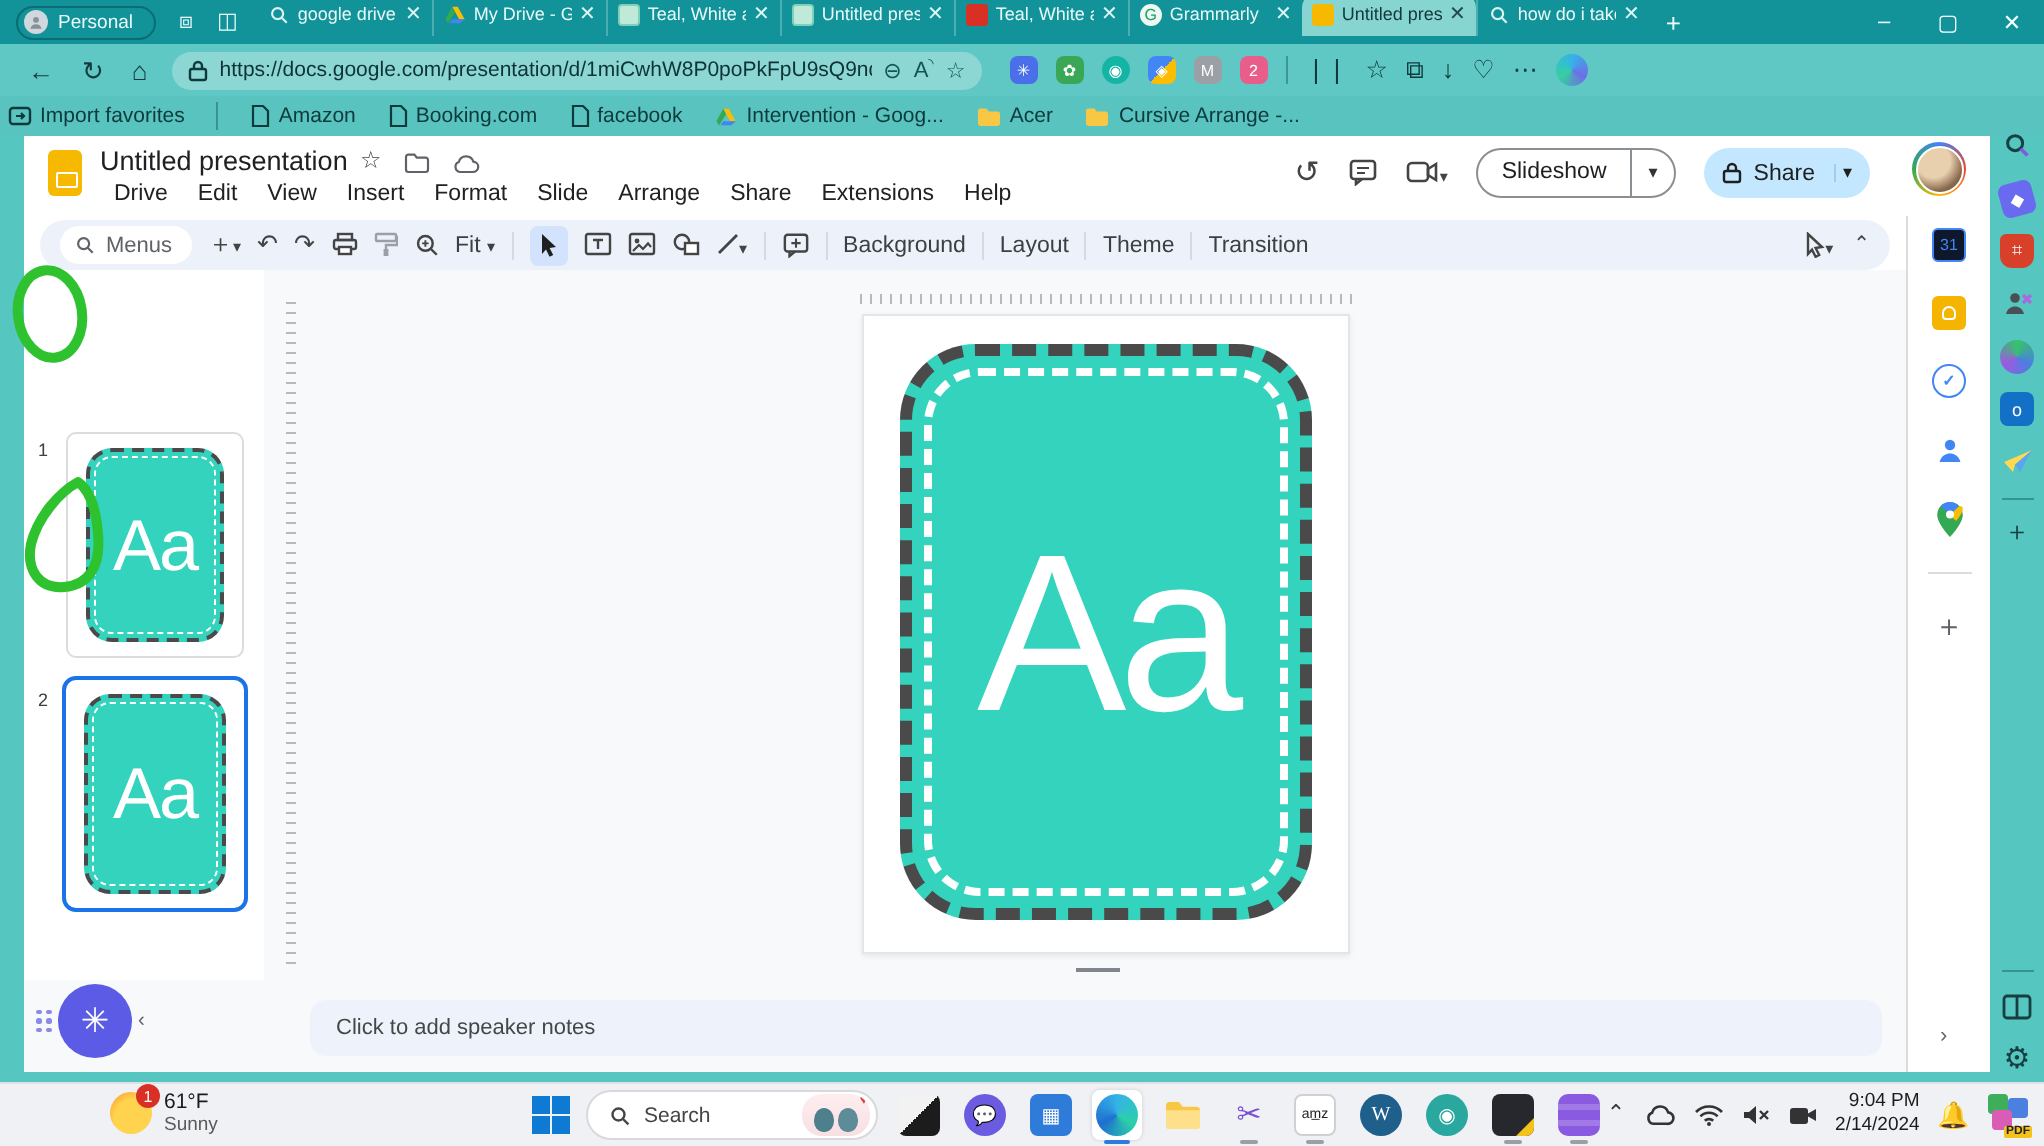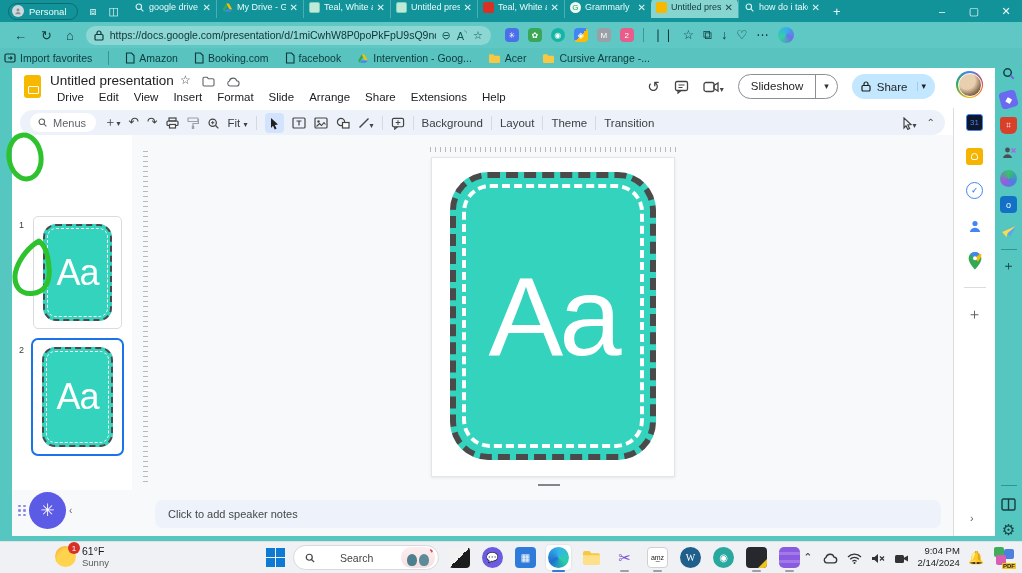--- a/index.html
+++ b/index.html
@@ -132,21 +132,21 @@
   .weather { position:absolute; left:55px; top:3px; display:flex; gap:6px; align-items:center; }
   .sun { width:21px; height:21px; border-radius:50%; background:radial-gradient(circle at 60% 65%, #ffd34d 0 55%, #f6932a); position:relative; }
   .sun .badge { position:absolute; right:-4px; top:-4px; width:12px; height:12px; border-radius:50%; background:#d93025;
     color:#fff; font-size:8px; display:flex; align-items:center; justify-content:center; }
   .weather .t1 { font-size:10.5px; color:#1b1b1b; }
   .weather .t2 { font-size:9.5px; color:#5a5a5a; }
   .tcenter { position:absolute; left:266px; top:3px; display:flex; align-items:center; gap:8px; }
   .winlogo { width:19px; height:19px; display:grid; grid-template-columns:9px 9px; gap:1px; }
   .winlogo i { background:#0e7ad3; }
   .tsearch { width:146px; height:25px; background:#fff; border:1px solid #d7d9dd; border-radius:13px;
-    display:flex; align-items:center; gap:24px; padding:0 3px 0 10px; font-size:10.5px; color:#444; }
+    display:flex; align-items:center; gap:6px; padding:0 3px 0 10px; font-size:10.5px; color:#444; }
   .tsearch .birds { margin-left:auto; width:34px; height:21px; border-radius:10px; overflow:hidden; position:relative;
     background:linear-gradient(#fdeef0,#f7dfe2); }
   .bird { position:absolute; width:10px; height:12px; border-radius:50% 50% 45% 45%; background:#4d7f8c; bottom:2px; }
   .bird.b2 { left:18px; background:#5d8b97; }
   .bird.b1 { left:6px; }
   .birds .hrt { position:absolute; right:1px; top:0; color:#e23d3d; font-size:7px; }
   .tico { width:25px; height:25px; display:flex; align-items:center; justify-content:center; position:relative; }
   .tico .run { position:absolute; bottom:-2px; left:8px; width:9px; height:2px; border-radius:2px; background:#9aa0a6; }
   .tico.active { background:#fff; border-radius:4px; box-shadow:0 0 2px rgba(0,0,0,.15); }
   .tico.active .run { background:#2f7bd9; width:13px; left:6px; }

